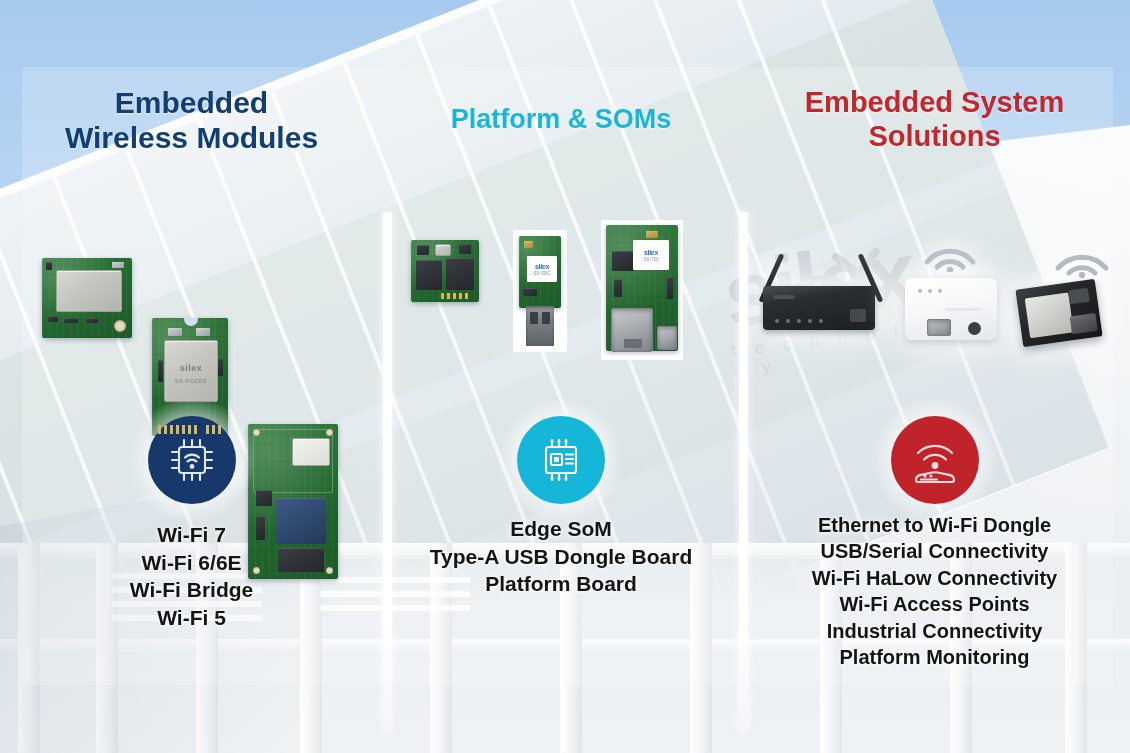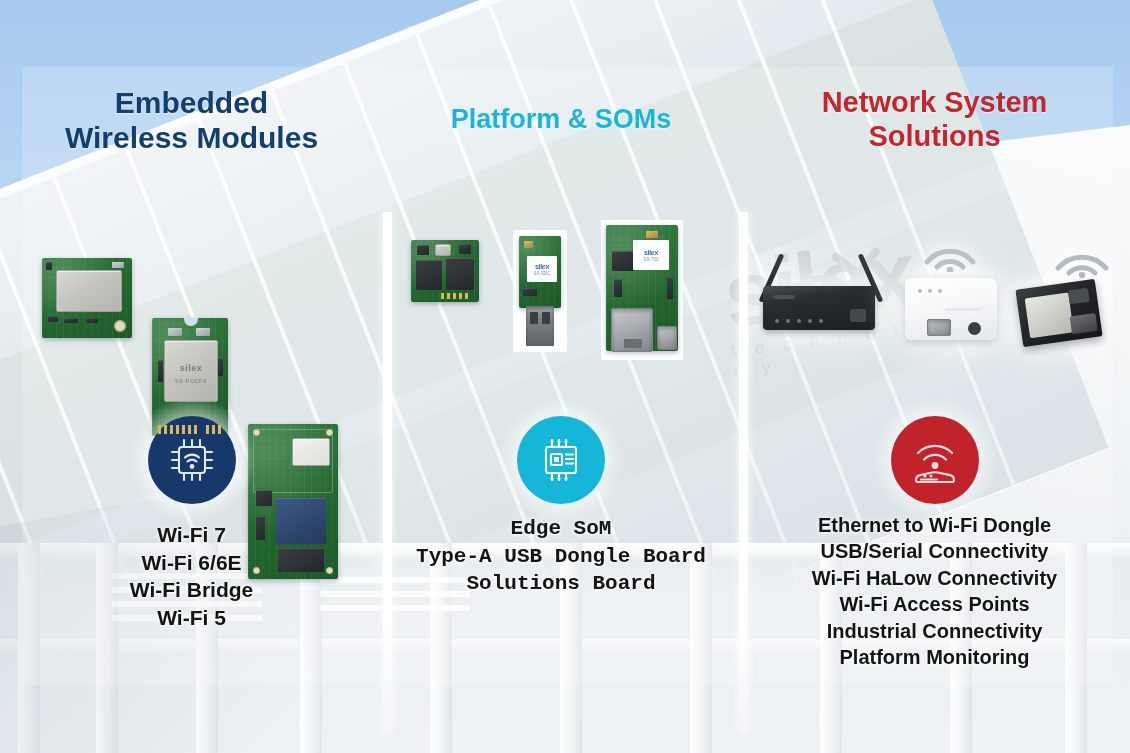--- a/index.html
+++ b/index.html
@@ -277,21 +277,21 @@
   }
 
   
   .feature-list {
     position: absolute; left: 0; right: 0;
     text-align: center; color: #141414;
     font-weight: bold; line-height: 1.32;
     text-shadow: 0 1px 3px rgba(255,255,255,.9), 0 0 6px rgba(255,255,255,.75);
   }
   #list-embedded { top: 521px; font-size: 21px; }
-  #list-platform { top: 515px; font-size: 21px; font-family: Liberation Mono, monospace; }
+  #list-platform { top: 515px; font-size: 21px; }
   #list-network  { top: 512px; font-size: 20px; }
   .feature-list div { white-space: nowrap; }
 </style>
 </head>
 <body>
 
 <div id="canvas">
 
   <div class="bg-layer">
     <div class="sky"></div>
@@ -494,28 +494,28 @@
           <circle cx="33" cy="9.5" r="1.5" fill="#ffffff" stroke="none"></circle>
           <circle cx="19" cy="46.5" r="1.5" fill="#ffffff" stroke="none"></circle>
           <circle cx="26" cy="46.5" r="1.5" fill="#ffffff" stroke="none"></circle>
           <circle cx="33" cy="46.5" r="1.5" fill="#ffffff" stroke="none"></circle>
         </svg>
       </div>
 
       <div class="feature-list" id="list-platform">
         <div>Edge SoM</div>
         <div>Type-A USB Dongle Board</div>
-        <div>Solutions Board</div>
+        <div>Platform Board</div>
       </div>
     </div>
 
     <div class="column">
 
       <div class="heading" id="heading-network">
-        <div>Network System</div>
+        <div>Embedded System</div>
         <div>Solutions</div>
       </div>
 
       <div class="products" id="products-right">
 
         <div class="glowbox" style="left:24px; top:32px; width:120px; height:90px;">
           <div class="antenna" style="left:6px; top:-6px; transform: rotate(24deg);"></div>
           <div class="antenna" style="right:10px; top:-6px; transform: rotate(-24deg);"></div>
           <div class="router-body">
             <div class="led-row">

